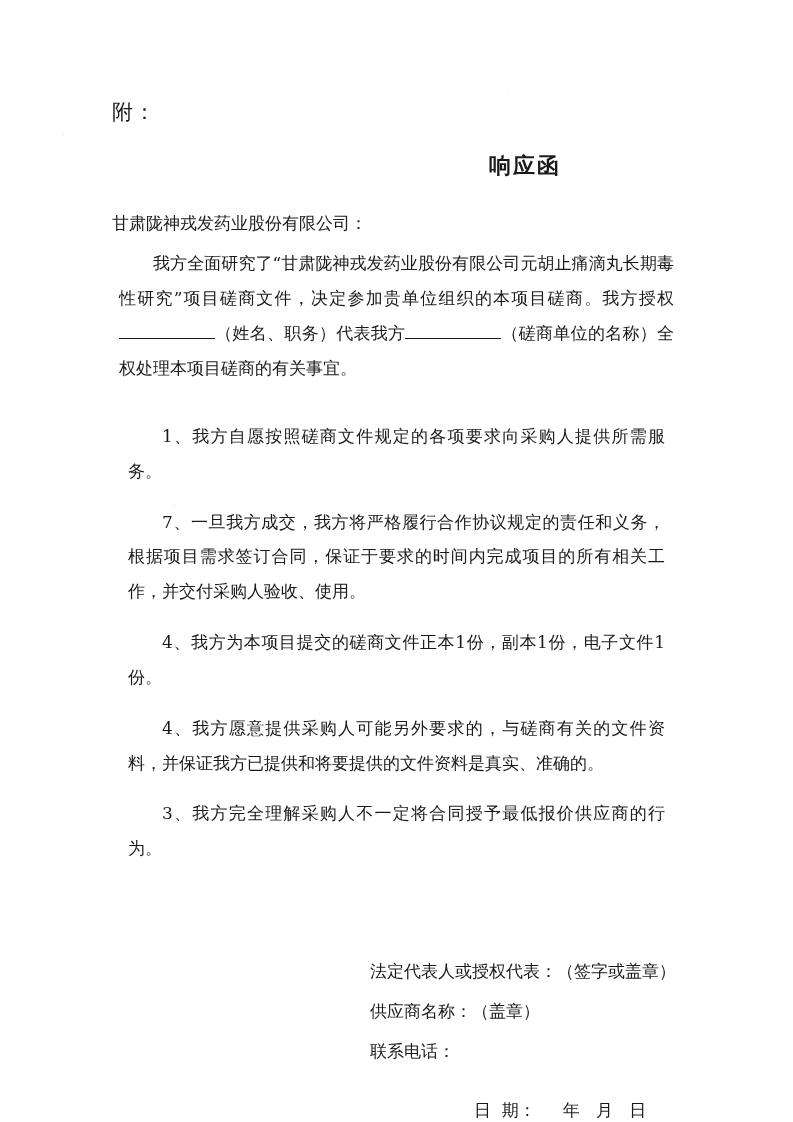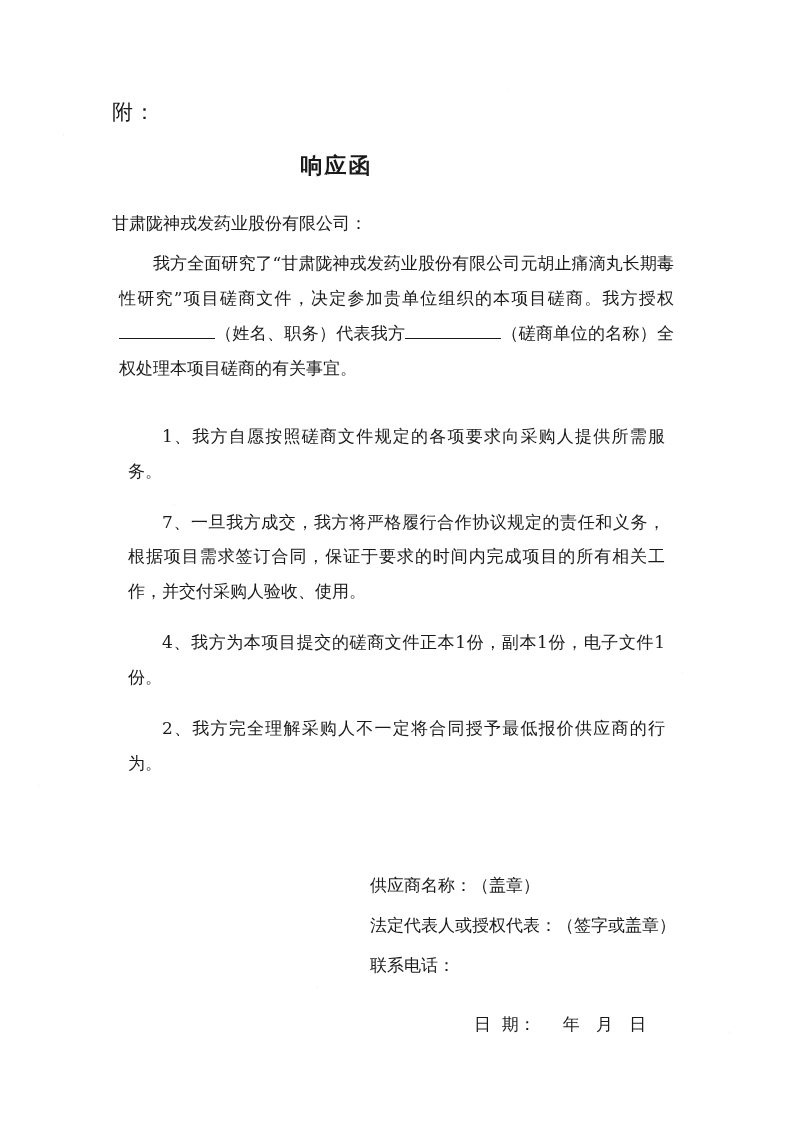--- a/index.html
+++ b/index.html
@@ -37,21 +37,21 @@
       radial-gradient(circle at 92% 92%, rgba(120,120,120,0.20) 0 1px, transparent 1.4px),
       radial-gradient(circle at 5% 70%,  rgba(120,120,120,0.16) 0 1px, transparent 1.4px);
   }
   .attach-label {
     font-size: 21px;
     letter-spacing: 1px;
     margin: 0 0 26px 0;
     line-height: 1.2;
   }
   .doc-title {
-    text-align: center;
+    text-align: right;
     font-size: 22px;
     font-weight: bold;
     letter-spacing: 2px;
     margin: 0 0 26px 0;
     padding-right: 120px;
   }
   .salutation {
     font-size: 17px;
     line-height: 1.9;
     margin: 0 0 6px 0;
@@ -111,23 +111,24 @@
 
   <div class="salutation">甘肃陇神戎发药业股份有限公司：</div>
 
   <p class="body-line indent"><span>我方全面研究了“甘肃陇神戎发药业股份有限公司元胡止痛滴丸长期毒性研究”项目磋商文件，决定参加贵单位组织的本项目磋商。我方授权</span><span class="blank-underline"></span><span>（姓名、职务）代表我方</span><span class="blank-underline"></span><span>（磋商单位的名称）全权处理本项目磋商的有关事宜。</span></p>
 
   <div class="spacer-sm"></div>
 
   <p class="clause">1、我方自愿按照磋商文件规定的各项要求向采购人提供所需服务。</p>
   <p class="clause">7、一旦我方成交，我方将严格履行合作协议规定的责任和义务，根据项目需求签订合同，保证于要求的时间内完成项目的所有相关工作，并交付采购人验收、使用。</p>
   <p class="clause">4、我方为本项目提交的磋商文件正本1份，副本1份，电子文件1份。</p>
-  <p class="clause">2、我方完全理解采购人不一定将合同授予最低报价供应商的行为。</p>
+  <p class="clause">4、我方愿意提供采购人可能另外要求的，与磋商有关的文件资料，并保证我方已提供和将要提供的文件资料是真实、准确的。</p>
+  <p class="clause">3、我方完全理解采购人不一定将合同授予最低报价供应商的行为。</p>
 
   <div class="sign-block">
+    <p class="sign-line">法定代表人或授权代表：（签字或盖章）</p>
     <p class="sign-line">供应商名称：（盖章）</p>
-    <p class="sign-line">法定代表人或授权代表：（签字或盖章）</p>
     <p class="sign-line">联系电话：</p>
     <p class="date-line">日  期：     年   月   日</p>
   </div>
 
   <div class="noise"></div>
 </div>
 
 </body></html>

